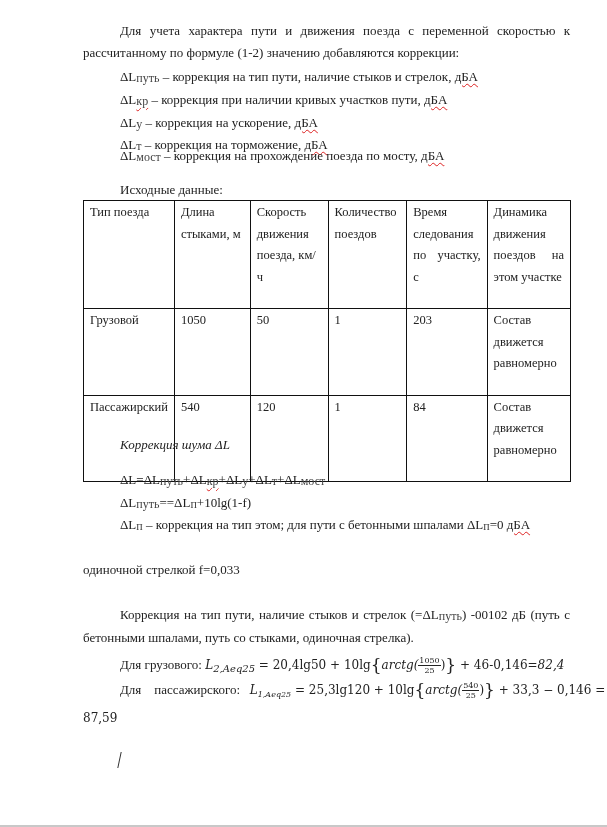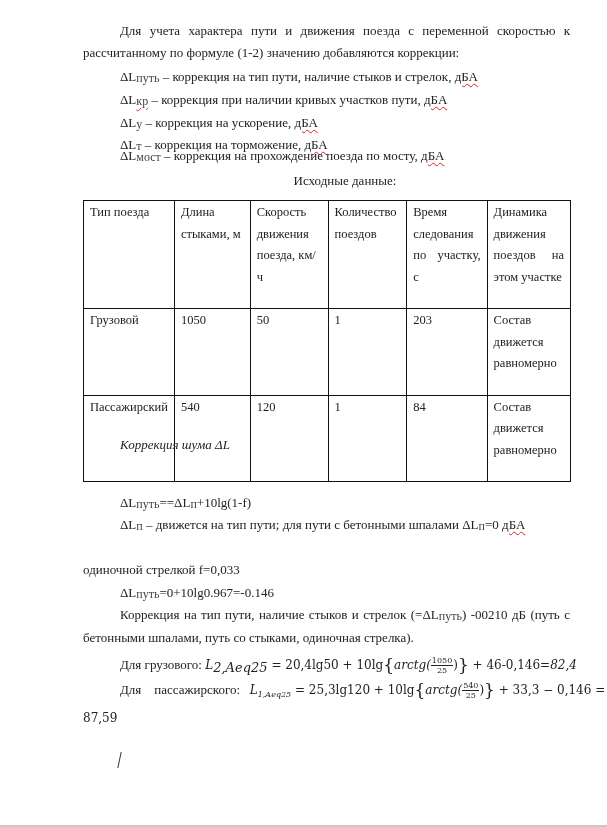--- a/index.html
+++ b/index.html
@@ -38,21 +38,21 @@
   </div>
   <div class="p ind" style="top:112px;">
     <span>ΔL</span><sub class="s">у</sub><span> – коррекция на ускорение, </span><span class="sq">дБА</span>
   </div>
   <div class="p ind" style="top:134px;">
     <span>ΔL</span><sub class="s">т</sub><span> – коррекция на торможение, </span><span class="sq">дБА</span>
   </div>
   <div class="p ind" style="top:145px;">
     <span>ΔL</span><sub class="s">мост</sub><span> – коррекция на прохождение поезда по мосту, </span><span class="sq">дБА</span>
   </div>
-  <div class="p ind" style="top:170px;text-align:center;">Исходные данные:</div>
+  <div class="p ind" style="top:179px;">Исходные данные:</div>
 
   <table class="data">
     <colgroup>
       <col style="width:88px">
         <col style="width:77px">
         <col style="width:79px">
         <col style="width:79px">
         <col style="width:81px">
         <col style="width:84px">
     </colgroup>
@@ -79,42 +79,42 @@
       <td>120</td>
       <td>1</td>
       <td>84</td>
       <td>Состав движется равномерно</td>
     </tr>
   </tbody>
     </table>
 
   <div class="p ind it" style="top:434px;">Коррекция шума ΔL</div>
 
+  <div class="p ind" style="top:469px;">
+    <span>ΔL=</span><span>ΔL</span><sub class="s">путь</sub><span>+ΔL</span><sub class="s sq">кр</sub><span>+ΔL</span><sub class="s">у</sub><span>+ΔL</span><sub class="s">т</sub><span>+ΔL</span><sub class="s">мост</sub>
+  </div>
 
   <div class="p ind" style="top:492px;">
     <span>ΔL</span><sub class="s">путь</sub><span>==ΔL</span><sub class="s">п</sub><span>+10lg(1-f)</span>
   </div>
 
   <div class="p ind" style="top:514px;">
-    <span>ΔL</span><sub class="s">п</sub><span> – движется на тип пути; для пути с бетонными шпалами ΔL</span><sub class="s">п</sub><span>=0 </span><span class="sq">дБА</span>
+    <span>ΔL</span><sub class="s">п</sub><span> – коррекция на тип этом; для пути с бетонными шпалами ΔL</span><sub class="s">п</sub><span>=0 </span><span class="sq">дБА</span>
   </div>
 
   <div class="p" style="top:559px;">одиночной стрелкой f=0,033</div>
 
-  <div class="p ind" style="top:582px;">
-    <span>ΔL</span><sub class="s">путь</sub><span>=0+10lg0.967=-0.146</span>
-  </div>
 
   <div class="p ind just" style="top:604px;">
-    <span>Коррекция на тип пути, наличие стыков и стрелок (=ΔL</span><sub class="s">путь</sub><span>) -00210 дБ (путь с</span>
+    <span>Коррекция на тип пути, наличие стыков и стрелок (=ΔL</span><sub class="s">путь</sub><span>) -00102 дБ (путь с</span>
   </div>
   <div class="p" style="top:627px;">бетонными шпалами, путь со стыками, одиночная стрелка).</div>
 
   <div class="p ind" style="top:652px; line-height:26px;">
-    <span>Для грузового: </span><span class="math"><span class="it">L</span><sub class="it" style="font-size:13px;margin-top:44px;">2,Aeq25</sub><span> = 20,4lg50 + 10lg</span><span class="brace">{</span><span class="it">arctg(</span><span class="frac"><span class="n">1050</span><span class="d">25</span></span><span>)</span><span class="brace">}</span><span> + 46-0,146=</span><span class="it">82,4</span></span>
+    <span>Для грузового: </span><span class="math"><span class="it">L</span><sub class="it" style="font-size:10px;margin-top:44px;">2,Aeq25</sub><span> = 20,4lg50 + 10lg</span><span class="brace">{</span><span class="it">arctg(</span><span class="frac"><span class="n">1050</span><span class="d">25</span></span><span>)</span><span class="brace">}</span><span> + 46-0,146=</span><span class="it">82,4</span></span>
   </div>
 
   <div class="p ind" style="top:677px; line-height:26px; width:492px;">
     <span style="white-space:pre;">Для    пассажирского:   </span><span class="math"><span class="it">L</span><sub class="it" style="font-size:8px;">1,Aeq25</sub><span> = 25,3lg120 + 10lg</span><span class="brace">{</span><span class="it">arctg(</span><span class="frac"><span class="n">540</span><span class="d">25</span></span><span>)</span><span class="brace">}</span><span> + 33,3 − 0,146 =</span></span>
   </div>
   <div class="p math" style="top:707px;">87,59</div>
 
   <div class="cursor"></div>
 </div>
 <div class="bottom-rule"></div>

